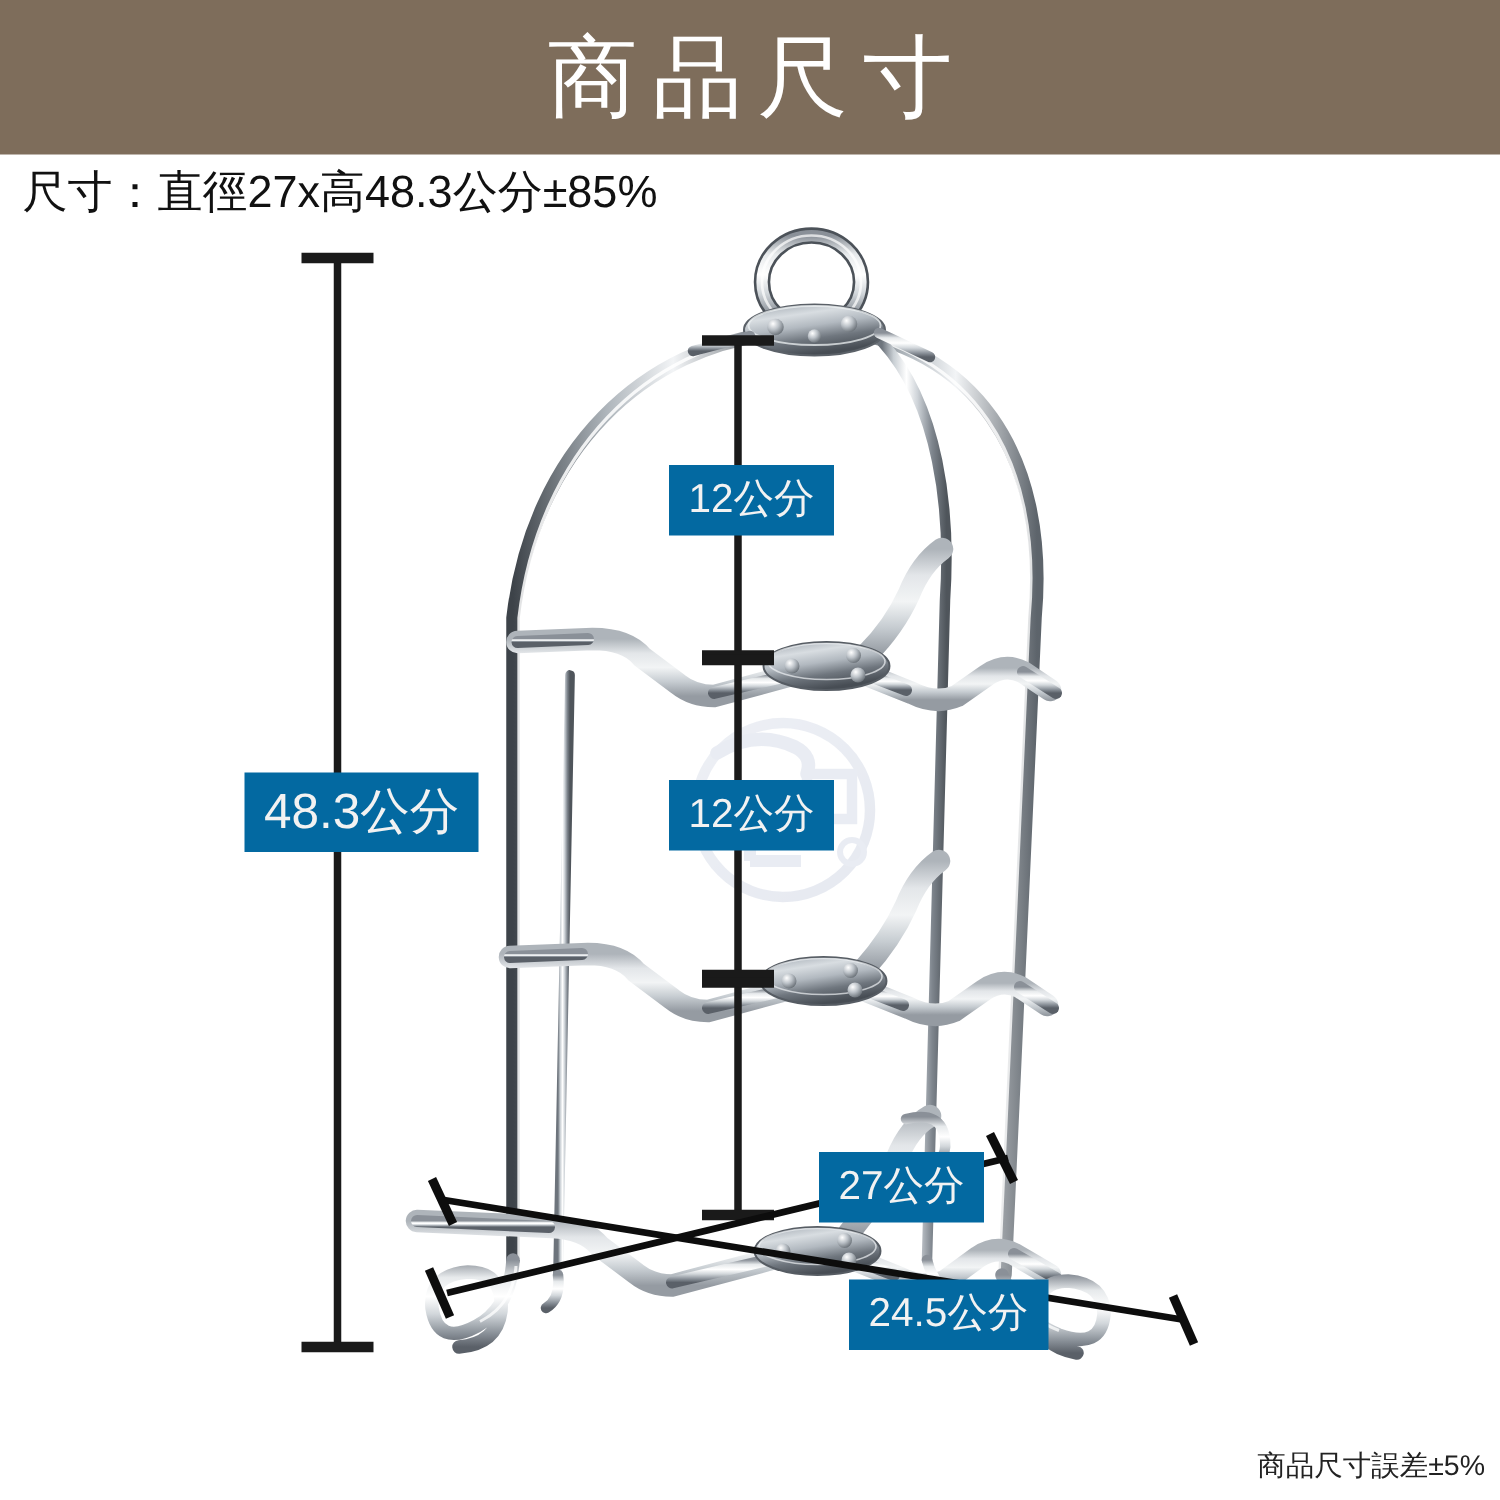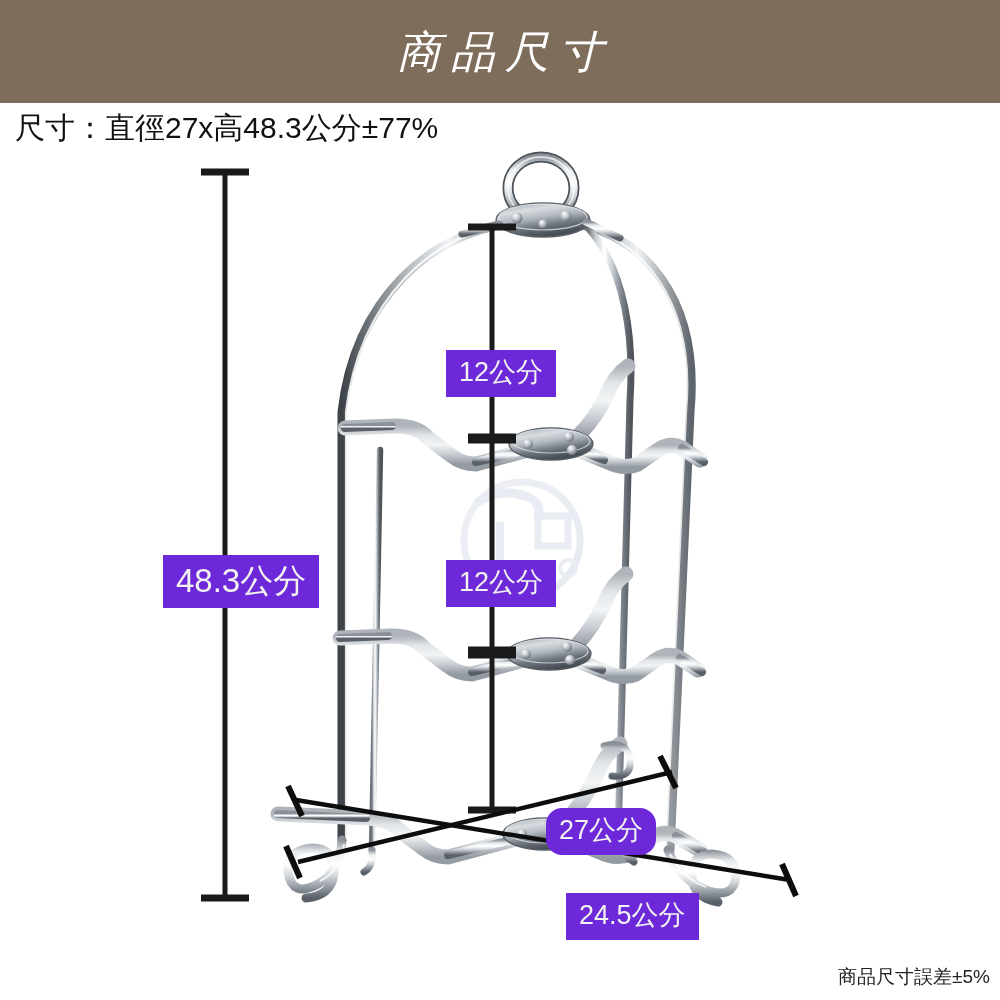--- a/index.html
+++ b/index.html
@@ -14,27 +14,26 @@
   #page{position:relative;width:1000px;height:1000px;background:#fff;overflow:hidden;}
 
   
   .banner{
     position:absolute;left:0;top:0;width:1000px;height:103px;
     background:#7e6d5b;
     display:flex;align-items:center;justify-content:center;
   }
   .banner-title{
     color:#ffffff;
-    font-size:44px;
+    font-size:60px;
     font-weight:400;
     letter-spacing:10px;
     line-height:1;
     padding-left:10px;
     white-space:nowrap;
-    font-style:italic;
   }
 
   
   .subtitle{
     position:absolute;left:15px;top:108px;
     font-size:30px;color:#111;
     letter-spacing:0px;white-space:nowrap;
   }
 
   
@@ -43,41 +42,40 @@
     font-size:19px;color:#222;white-space:nowrap;text-align:center;
   }
 
   
   .stage{position:absolute;left:0;top:150px;width:1000px;height:790px;}
   .stage svg{position:absolute;left:0;top:0;}
 
   
   .dim{
     position:absolute;
-    background:#6d28d9;
+    background:#0369a1;
     color:#f2f2f2;
     font-size:27px;
     line-height:1;
     padding:9px 13px 11px 13px;
     white-space:nowrap;
     letter-spacing:0px;
-    margin-top:40px;
   }
   .dim.big{font-size:33px;}
 </style>
 </head>
 <body>
 
 <div id="page">
 
   <div class="banner">
     <div class="banner-title">商品尺寸</div>
   </div>
 
-  <div class="subtitle">尺寸：直徑27x高48.3公分±77%</div>
+  <div class="subtitle">尺寸：直徑27x高48.3公分±85%</div>
 
   <div class="stage">
 
     <svg width="1000" height="790" viewBox="0 0 1000 790">
       <defs>
 
         <linearGradient id="chromeV" x1="0" y1="0" x2="1" y2="0">
           <stop offset="0%" stop-color="#6d747c"></stop>
           <stop offset="18%" stop-color="#c9cfd4"></stop>
           <stop offset="38%" stop-color="#ffffff"></stop>
@@ -274,20 +272,20 @@
       </g>
     </svg>
 
     <div class="dim big" style="left:163px;top:365px;">48.3公分</div>
 
     <div class="dim" style="left:446px;top:160px;">12公分</div>
 
     <div class="dim" style="left:446px;top:370px;">12公分</div>
 
 
-    <div class="dim" style="left:546px;top:618px;border-radius:16px;">27公分</div>
+    <div class="dim" style="left:546px;top:618px;">27公分</div>
 
     <div class="dim" style="left:566px;top:703px;">24.5公分</div>
   </div>
 
   <div class="footnote">商品尺寸誤差±5%</div>
 
 </div>
 
 </body></html>

